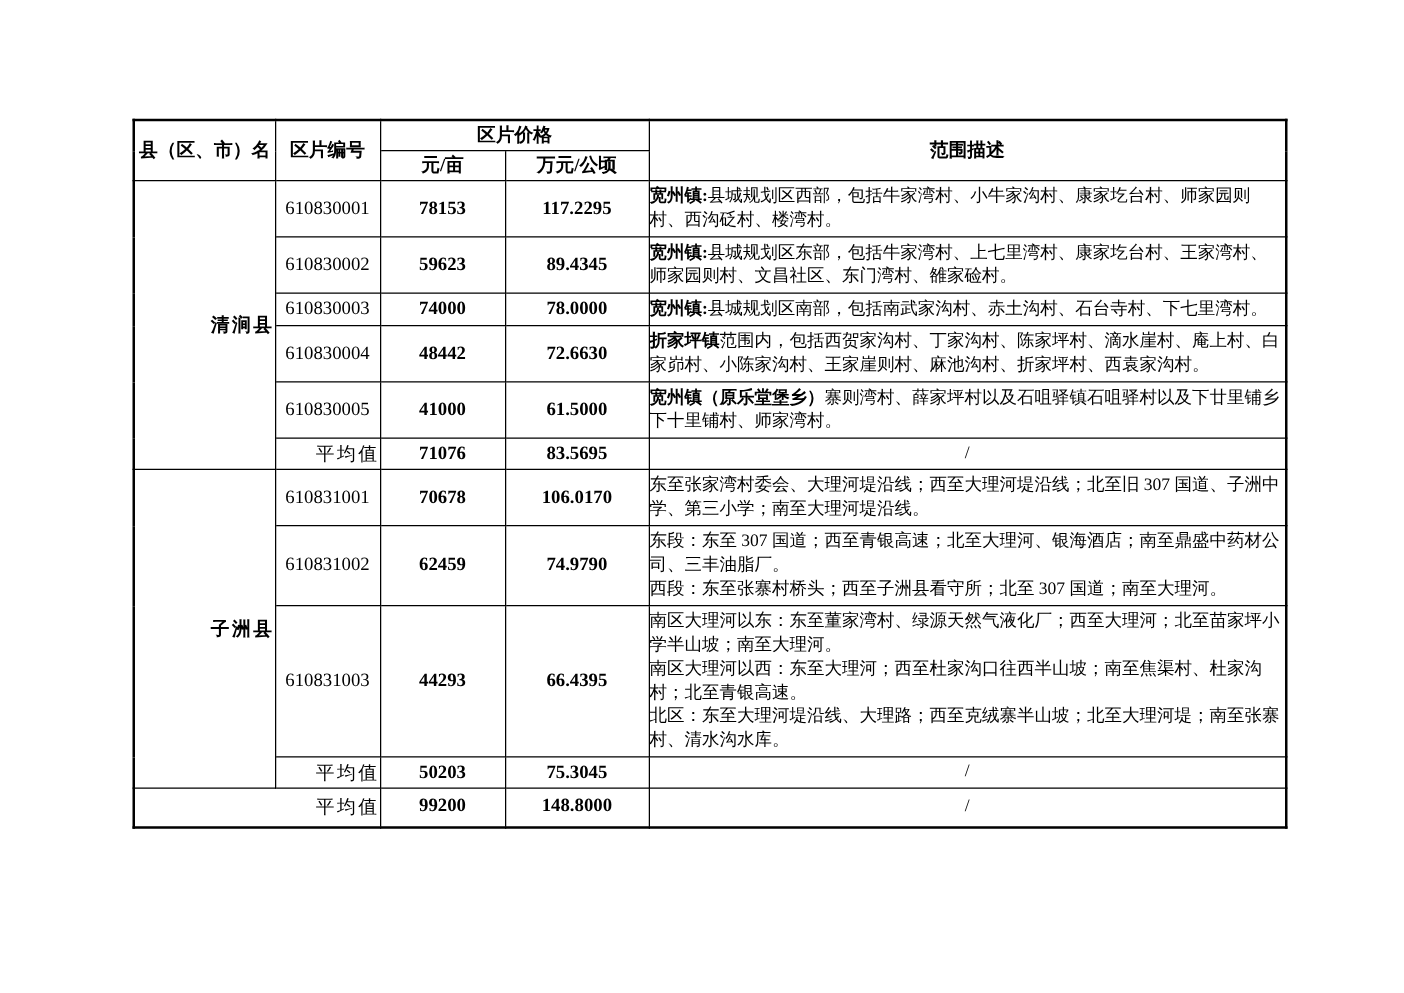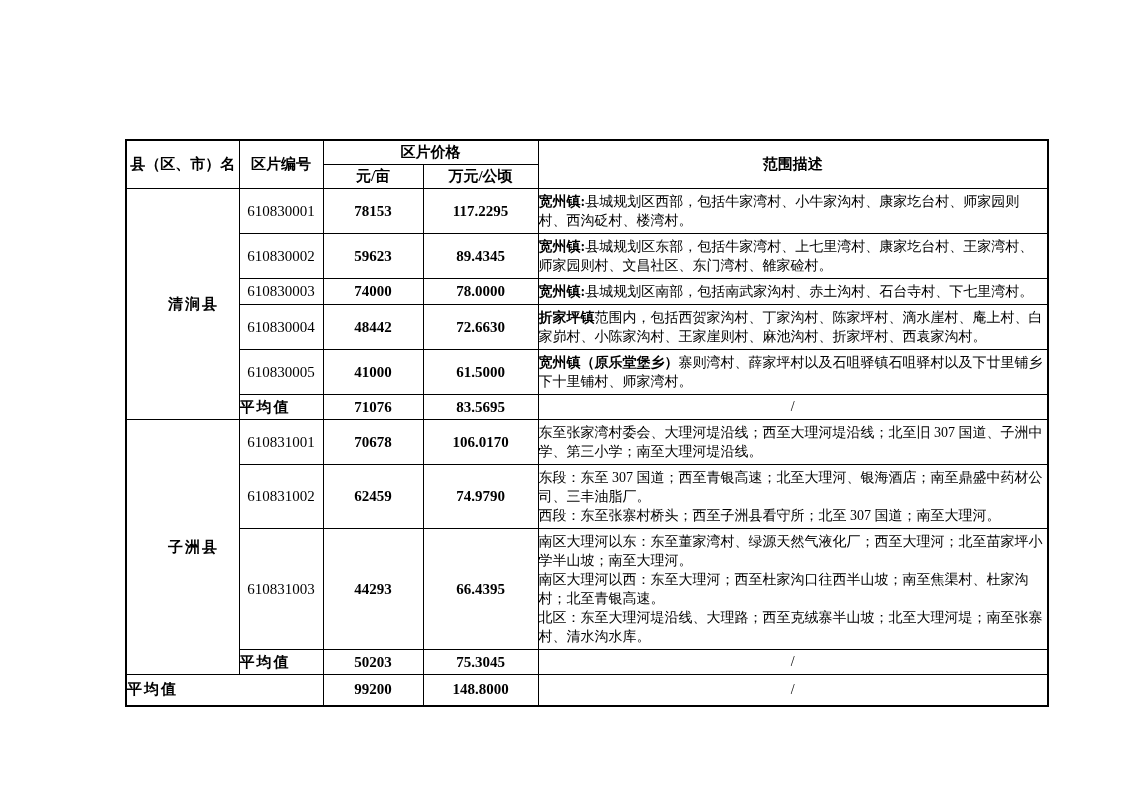--- a/index.html
+++ b/index.html
@@ -11,24 +11,23 @@
   }
   .page {
     position: relative;
     width: 1123px;
     height: 794px;
     background: #ffffff;
     overflow: hidden;
   }
   .content {
     position: absolute;
-    left: 125px;
+    left: 106px;
     top: 95px;
     width: 796px;
-    margin-top: 44px;
   }
   table.price-table {
     border-collapse: collapse;
     table-layout: fixed;
     width: 922px;
     border: 2px solid #000;
   }
   .price-table th,
   .price-table td {
     border: 1px solid #000;
@@ -40,23 +39,22 @@
     font-weight: bold;
     font-size: 15px;
     text-align: center;
     padding: 2px 1px;
   }
   thead tr.h1 { height: 20px; }
   thead tr.h2 { height: 21px; }
   td.county-cell {
     font-weight: bold;
     font-size: 15px;
-    text-align: left;
+    text-align: right;
     letter-spacing: 2px;
-    padding-left: 41px;
   }
   td.zone-cell {
     font-size: 15px;
     text-align: center;
   }
   td.price-cell {
     font-size: 15px;
     text-align: center;
     font-weight: bold;
   }
@@ -65,23 +63,23 @@
     line-height: 19px;
     text-align: left;
     padding: 3px 0;
   }
   td.scope-cell .town {
     font-weight: bold;
   }
   tr.avg-row { height: 25px; }
   tr.avg-row td.label-cell,
   tr.overall-row td.label-cell {
-    font-weight: bold;
-    font-size: 15px;
-    text-align: left;
+    font-weight: normal;
+    font-size: 15px;
+    text-align: right;
     letter-spacing: 2px;
   }
   tr.avg-row td.price-cell,
   tr.overall-row td.price-cell {
     font-weight: bold;
   }
   td.slash-cell {
     font-size: 14px;
     text-align: center;
     font-weight: normal;

